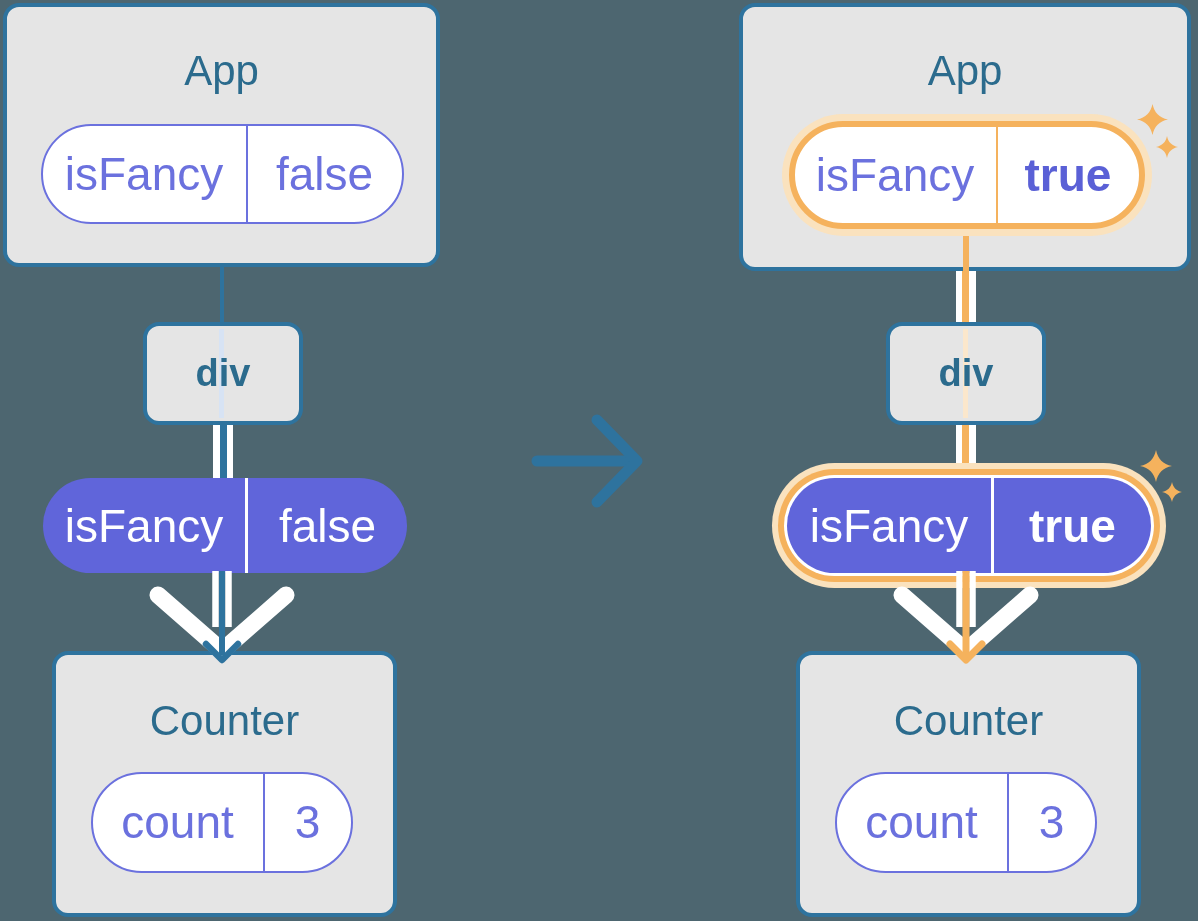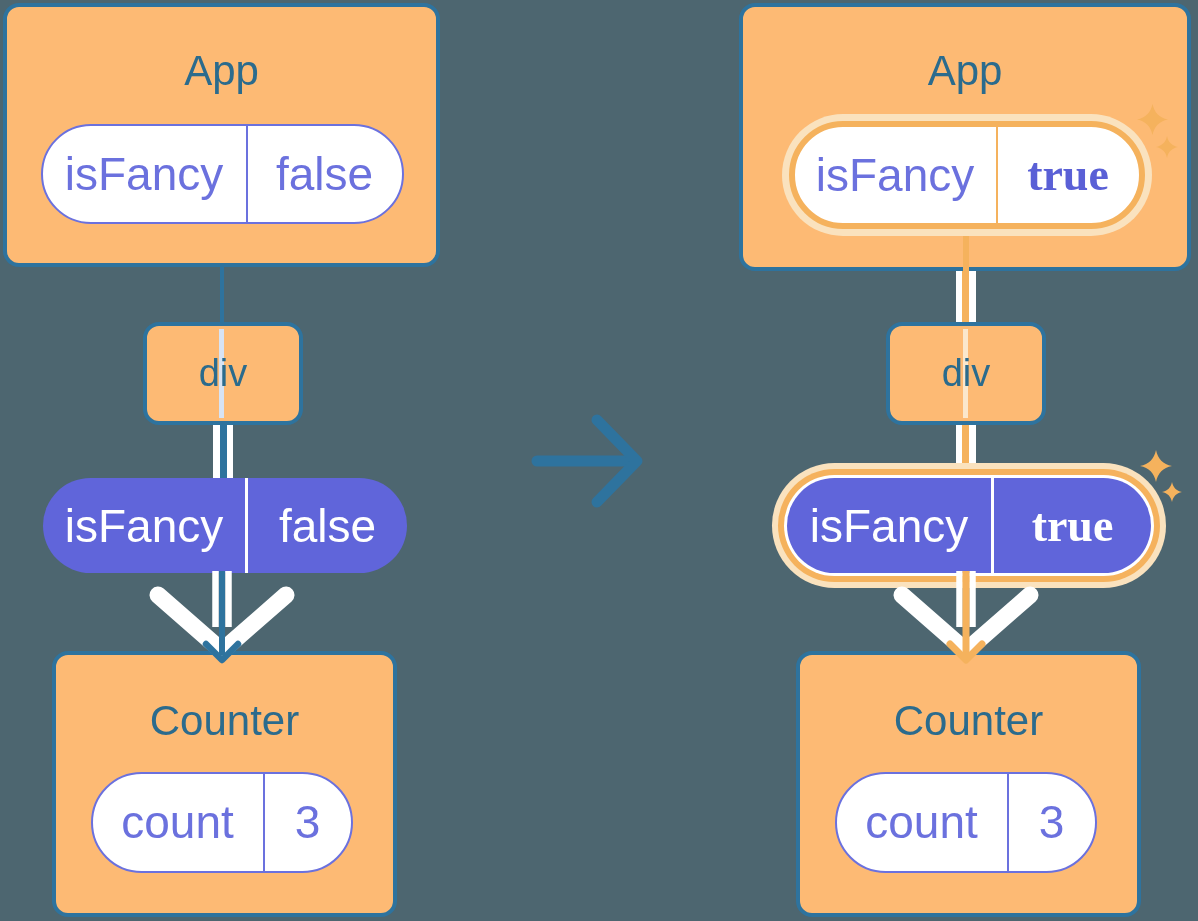--- a/index.html
+++ b/index.html
@@ -11,48 +11,48 @@
     --purple-bold:#5A60D6;
     --orange:#F5B25D;
     --peach:#FAE2BE;
     --peach-line:#FBE7CC;
     --lavender:#D7E3F4;
   }
   html,body{margin:0;padding:0;}
   body{font-family:"Liberation Sans","DejaVu Sans",sans-serif;}
   #stage{position:relative;width:1198px;height:921px;background:var(--bg);overflow:hidden;}
 
-  .card{position:absolute;background:#fdba74;border:4px solid var(--teal);border-radius:16px;box-sizing:border-box;z-index:2;}
+  .card{position:absolute;background:#e5e5e5;border:4px solid var(--teal);border-radius:16px;box-sizing:border-box;z-index:2;}
   .card-title{position:absolute;left:0;right:0;text-align:center;font-size:42px;font-weight:500;color:var(--title);line-height:1.15;}
 
   .pill{position:absolute;display:flex;box-sizing:border-box;}
   .pill-cell{display:flex;align-items:center;justify-content:center;font-size:46px;line-height:1;box-sizing:border-box;}
   .pill-outline{background:#fff;border:2.5px solid var(--purple);border-radius:60px;color:var(--purple);}
   .pill-outline .pill-cell.first{border-right:2.5px solid var(--purple);}
   .pill-solid{background:var(--purple-fill);border-radius:60px;color:#fff;z-index:2;}
   .pill-solid .pill-cell.first{border-right:3px solid #fff;}
   .grow{flex:1;}
 
   .pill-highlight-outline{background:#fff;border:6px solid var(--orange);border-radius:60px;color:var(--purple);
     box-shadow:0 0 0 7px var(--peach);}
   .pill-highlight-outline .pill-cell.first{border-right:2px solid var(--orange);}
   .pill-highlight-solid{background:var(--purple-fill);border-radius:60px;color:#fff;z-index:2;
     box-shadow:0 0 0 3px #fff,0 0 0 9px var(--orange),0 0 0 15px var(--peach);}
   .pill-highlight-solid .pill-cell.first{border-right:3px solid #fff;}
-  .bold-val{font-weight:700;font-family:Liberation Serif, serif;}
+  .bold-val{font-weight:700;}
   .hl-bold{color:var(--purple-bold);}
 
   .vline{position:absolute;z-index:1;}
   .triple{position:absolute;width:20px;z-index:1;}
   .triple.teal{background:linear-gradient(to right,#fff 0px,#fff 6.5px,var(--teal) 6.5px,var(--teal) 13.5px,#fff 13.5px,#fff 20px);}
   .triple.orange{background:linear-gradient(to right,#fff 0px,#fff 6.5px,var(--orange) 6.5px,var(--orange) 13.5px,#fff 13.5px,#fff 20px);}
 
   .inner-line{position:absolute;z-index:1;}
   .div-label{position:relative;z-index:2;font-size:38px;color:var(--title);}
-  .divcard{display:flex;align-items:center;justify-content:center;}
+  .divcard{display:flex;align-items:center;justify-content:center;font-weight:bold;}
 
   .arrow-svg{position:absolute;z-index:3;}
   .sparkle{position:absolute;z-index:4;}
 </style>
 </head>
 <body>
 
 <div id="stage">
 
   <div class="vline" style="left:220px;top:265px;width:4px;height:60px;background:var(--teal);"></div>

